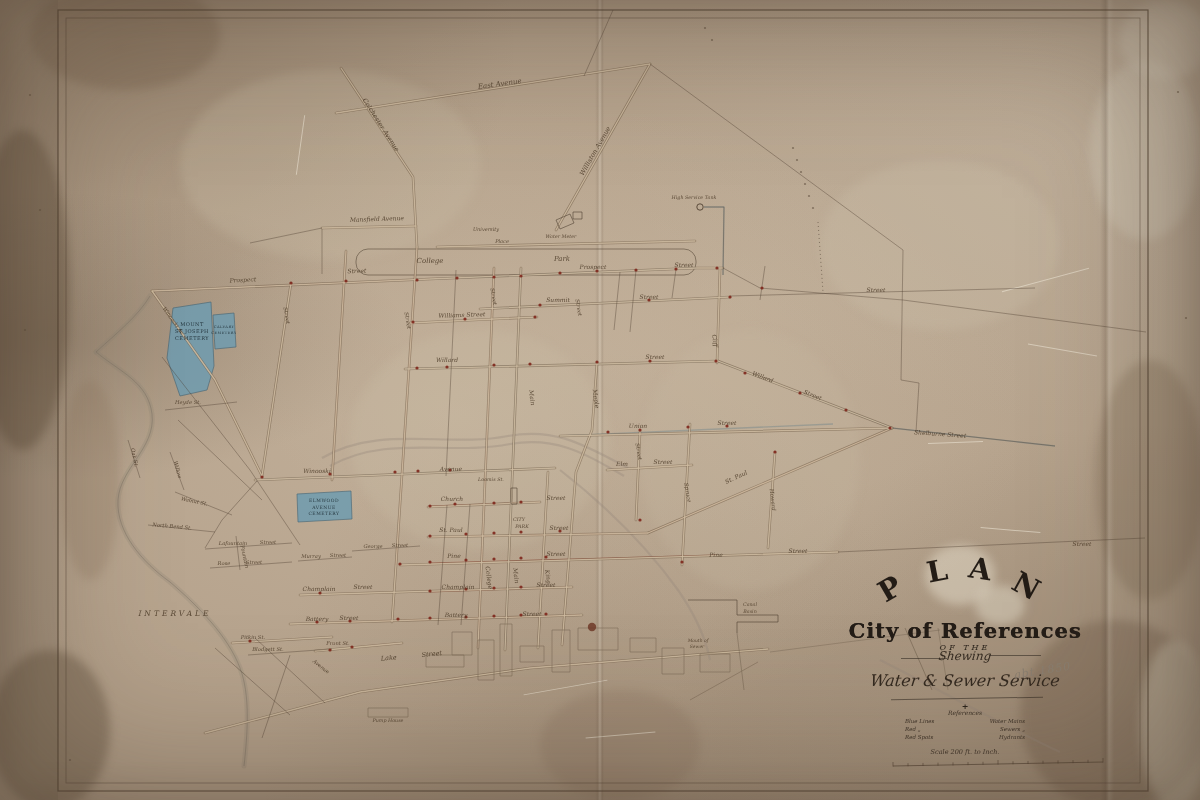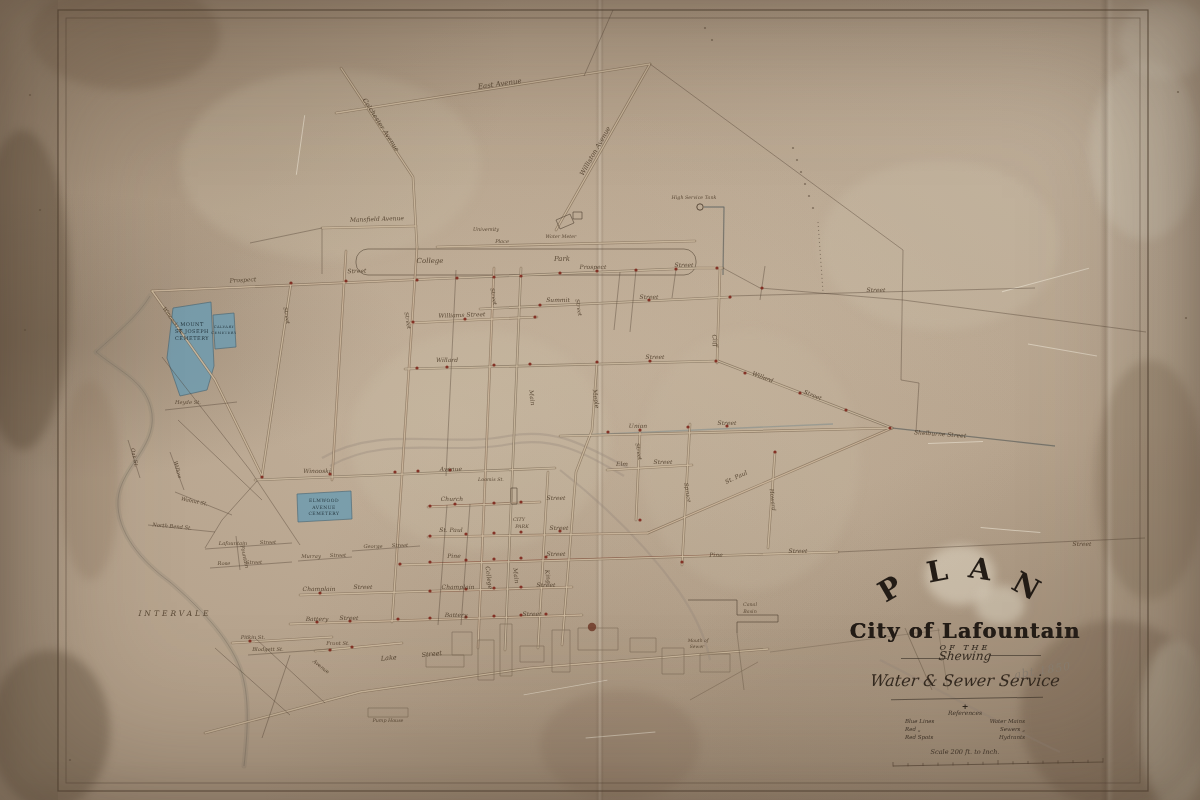--- a/index.html
+++ b/index.html
@@ -472,21 +472,21 @@
         <line x1="1103" y1="758" x2="1103" y2="762.6" stroke="#4a3b2c" stroke-width="0.7" opacity="0.8"></line>
       </g>
     </svg>
 
   <div class="tblock">
     <span class="plan-l p0">P</span>
     <span class="plan-l p1">L</span>
     <span class="plan-l p2">A</span>
     <span class="plan-l p3">N</span>
     <div class="ofthe">OF THE</div>
-    <div class="city">City of Lafountain</div>
+    <div class="city">City of References</div>
     <div id="fl1" class="fl"></div>
     <div class="shewing">Shewing</div>
     <div id="fl2" class="fl"></div>
     <div class="service">Water &amp; Sewer Service</div>
     <div id="ul1" class="fl"></div>
     <div class="orn">+</div>
     <div class="refhead">References</div>
     <div class="refrows">
       <div class="refrow">
         <span>Blue Lines</span>

